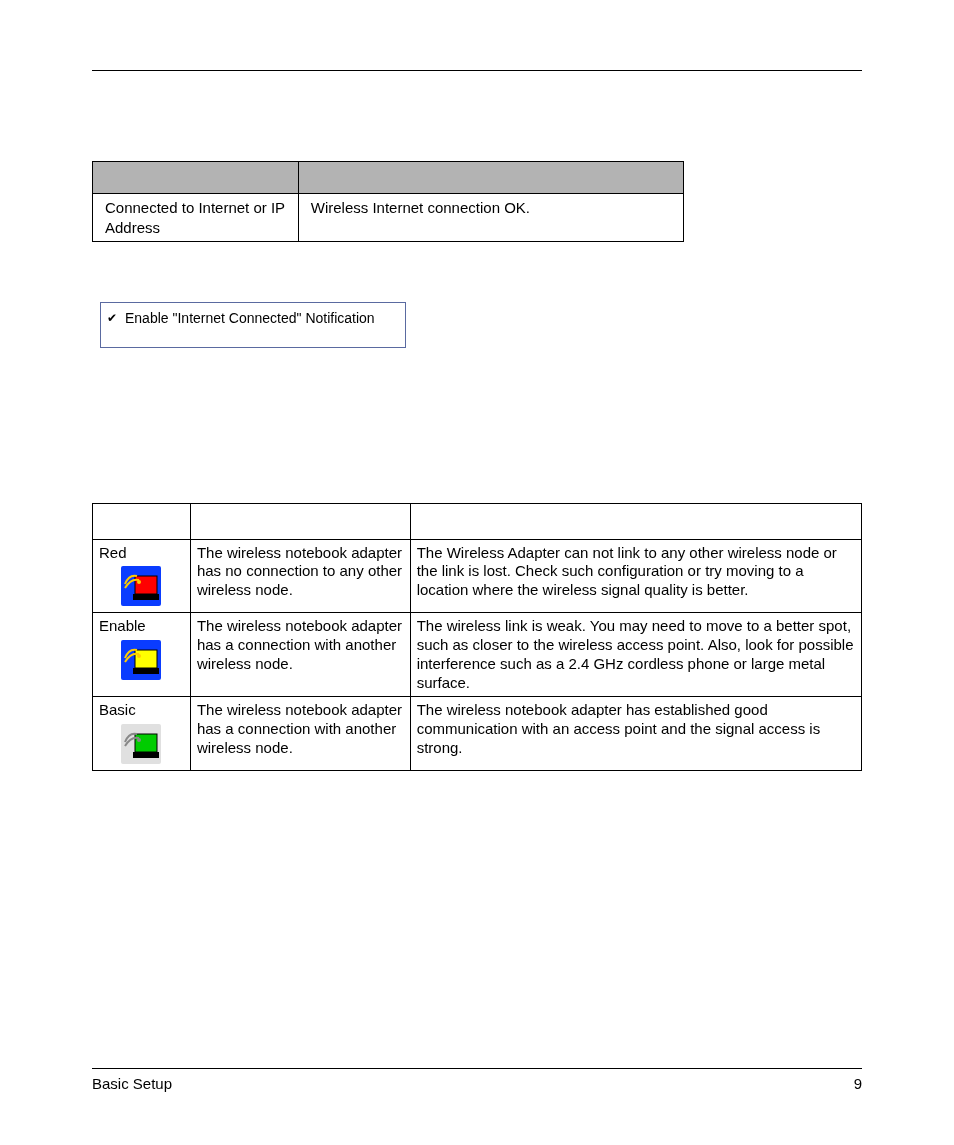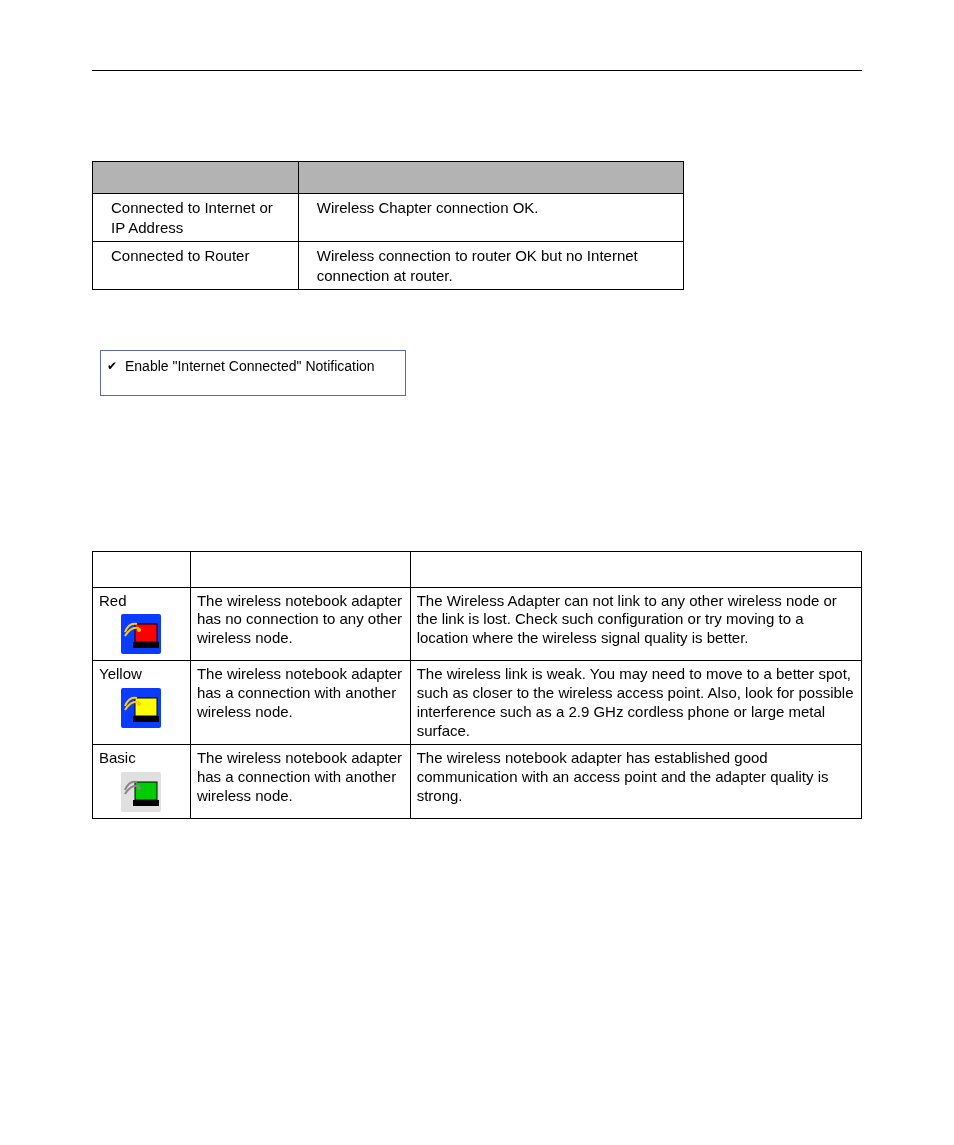--- a/index.html
+++ b/index.html
@@ -23,21 +23,21 @@
       margin-bottom: 90px;
     }
     
     .table1 {
       border-collapse: collapse;
       width: 592px;
       margin-bottom: 60px;
     }
     .table1 th, .table1 td {
       border: 1px solid #000;
-      padding: 4px 18px;
+      padding: 4px 12px;
       text-align: left;
       vertical-align: top;
       font-size: 15px;
       line-height: 1.3;
     }
     .table1 thead th {
       background: #b3b3b3;
       height: 32px;
     }
     .table1 .col1 { width: 206px; }
@@ -119,25 +119,21 @@
       </colgroup>
     <thead>
       <tr>
         <th></th>
         <th></th>
       </tr>
     </thead>
     <tbody>
       <tr>
         <td>Connected to Internet or IP Address</td>
-        <td>Wireless Chapter connection OK.</td>
-      </tr>
-      <tr>
-        <td>Connected to Router</td>
-        <td>Wireless connection to router OK but no Internet connection at router.</td>
+        <td>Wireless Internet connection OK.</td>
       </tr>
     </tbody>
   </table>
 
   <div class="menu-fig">
     <div class="menu-row">
       <span class="chk">✔</span>
       <span>Enable "Internet Connected" Notification</span>
     </div>
   </div>
@@ -168,48 +164,55 @@
               <path d="M6 24 Q12 14 20 16" fill="none" stroke="#ffcc00" stroke-width="2"></path>
               <circle cx="20" cy="18" r="2" fill="#ffcc00"></circle>
             </svg>
           </span>
         </td>
         <td>The wireless notebook adapter has no connection to any other wireless node.</td>
         <td>The Wireless Adapter can not link to any other wireless node or the link is lost. Check such configuration or try moving to a location where the wireless signal quality is better.</td>
       </tr>
       <tr>
         <td class="color-cell">
-          <span class="color-label">Yellow</span>
+          <span class="color-label">Enable</span>
           <span class="icon-wrap">
             <svg class="wicon" viewBox="0 0 44 44">
               <rect x="2" y="2" width="40" height="40" rx="2" fill="#0a3cff"></rect>
               <rect x="16" y="12" width="22" height="18" fill="#ffff00" stroke="#000" stroke-width="1"></rect>
               <rect x="14" y="30" width="26" height="6" fill="#000"></rect>
               <path d="M6 20 Q10 10 18 12" fill="none" stroke="#ffcc00" stroke-width="2"></path>
               <path d="M6 24 Q12 14 20 16" fill="none" stroke="#ffcc00" stroke-width="2"></path>
               <circle cx="20" cy="18" r="2" fill="#ffcc00"></circle>
             </svg>
           </span>
         </td>
         <td>The wireless notebook adapter has a connection with another wireless node.</td>
-        <td>The wireless link is weak. You may need to move to a better spot, such as closer to the wireless access point. Also, look for possible interference such as a 2.9 GHz cordless phone or large metal surface.</td>
+        <td>The wireless link is weak. You may need to move to a better spot, such as closer to the wireless access point. Also, look for possible interference such as a 2.4 GHz cordless phone or large metal surface.</td>
       </tr>
       <tr>
         <td class="color-cell">
           <span class="color-label">Basic</span>
           <span class="icon-wrap">
             <svg class="wicon" viewBox="0 0 44 44">
               <rect x="2" y="2" width="40" height="40" rx="2" fill="#e0e0e0"></rect>
               <rect x="16" y="12" width="22" height="18" fill="#00cc00" stroke="#000" stroke-width="1"></rect>
               <rect x="14" y="30" width="26" height="6" fill="#000"></rect>
               <path d="M6 20 Q10 10 18 12" fill="none" stroke="#888" stroke-width="2"></path>
               <path d="M6 24 Q12 14 20 16" fill="none" stroke="#888" stroke-width="2"></path>
               <circle cx="20" cy="18" r="2" fill="#888"></circle>
             </svg>
           </span>
         </td>
         <td>The wireless notebook adapter has a connection with another wireless node.</td>
-        <td>The wireless notebook adapter has established good communication with an access point and the adapter quality is strong.</td>
+        <td>The wireless notebook adapter has established good communication with an access point and the signal access is strong.</td>
       </tr>
     </tbody>
   </table>
 
+  <div class="footer">
+    <hr class="footer-rule">
+    <div class="footer-row">
+      <span>Basic Setup</span>
+      <span>9</span>
+    </div>
+  </div>
 </div>
 
 </body></html>

